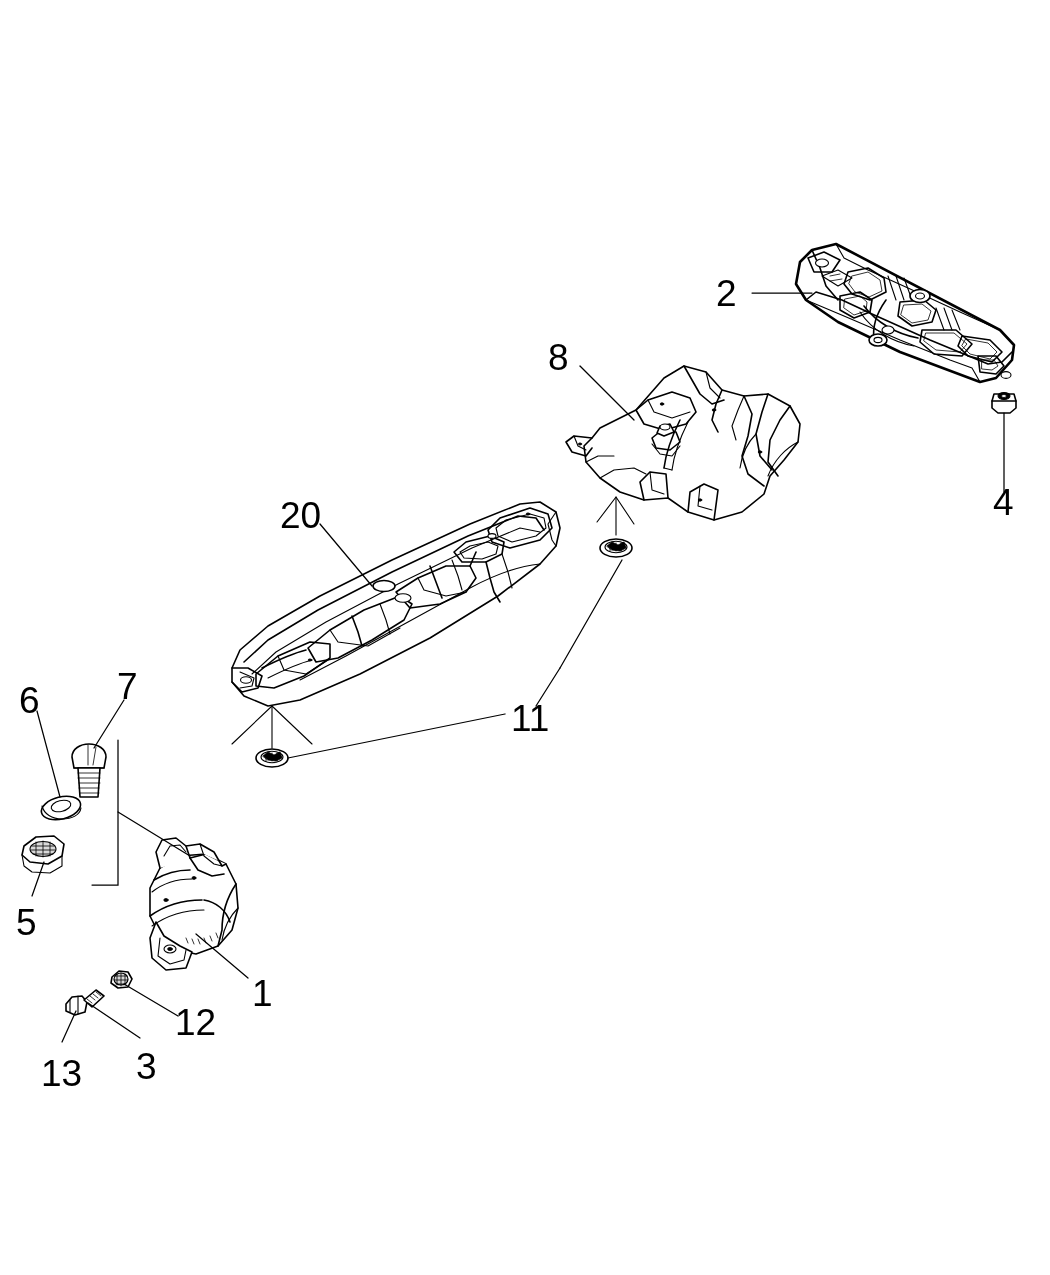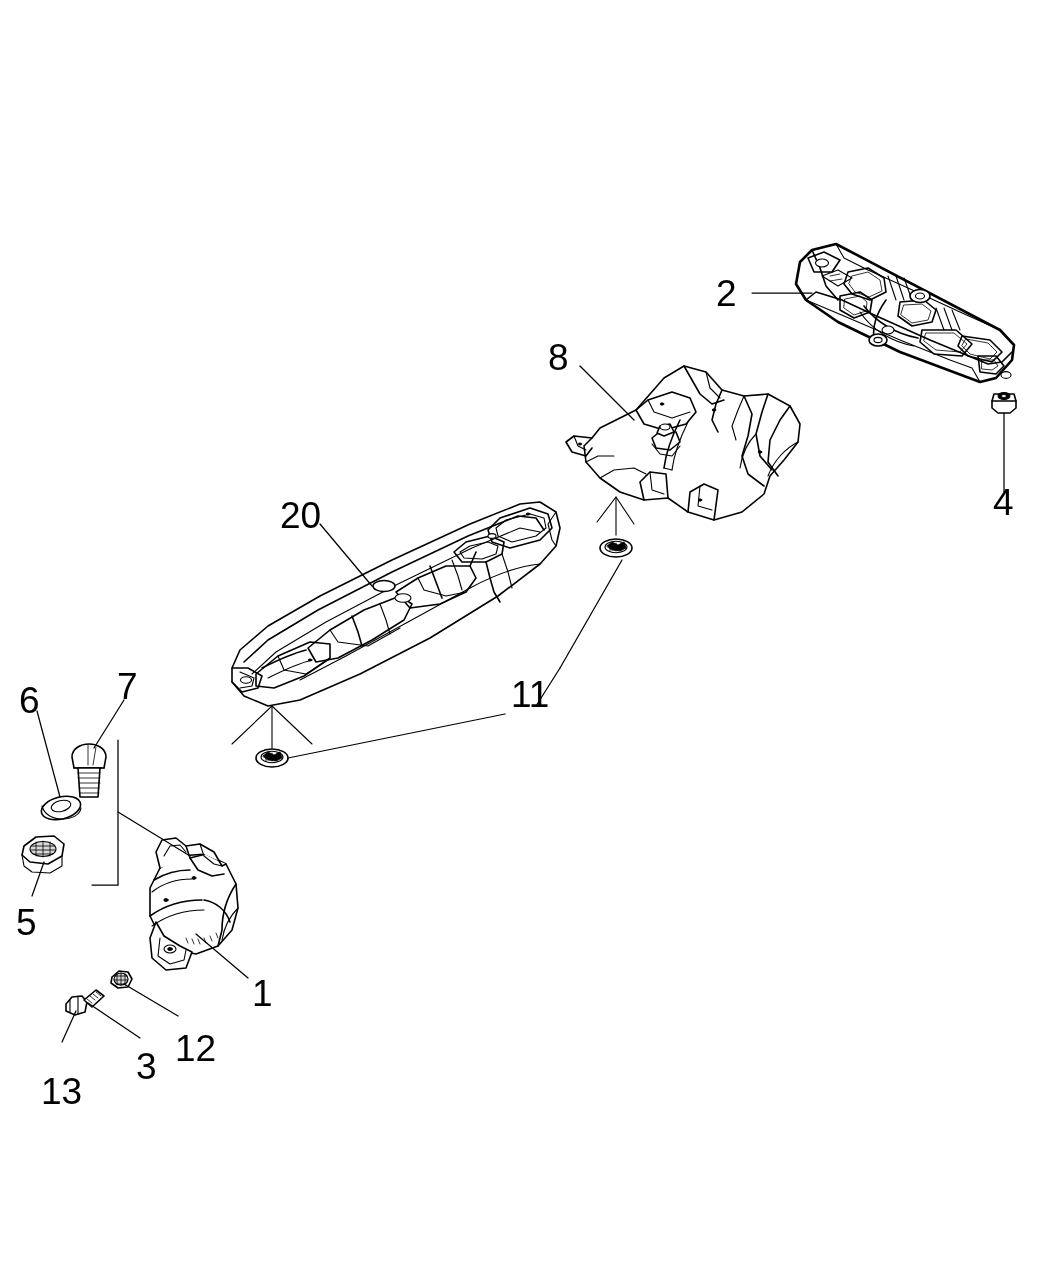--- a/index.html
+++ b/index.html
@@ -328,22 +328,22 @@
       <path class="leader" d="M118,740 L118,885 L92,885"></path>
       <path class="leader" d="M118,812 L190,856"></path>
     </g>
 
   </svg>
 
   <div class="callout" style="left:716px; top:275px;">2</div>
   <div class="callout" style="left:548px; top:339px;">8</div>
   <div class="callout" style="left:993px; top:484px;">4</div>
   <div class="callout" style="left:280px; top:497px;">20</div>
-  <div class="callout" style="left:511px; top:676px;">11</div>
+  <div class="callout" style="left:511px; top:700px;">11</div>
   <div class="callout" style="left:19px;  top:682px;">6</div>
   <div class="callout" style="left:117px; top:668px;">7</div>
   <div class="callout" style="left:16px;  top:904px;">5</div>
   <div class="callout" style="left:252px; top:975px;">1</div>
-  <div class="callout" style="left:175px; top:1030px;">12</div>
+  <div class="callout" style="left:175px; top:1004px;">12</div>
   <div class="callout" style="left:136px; top:1048px;">3</div>
-  <div class="callout" style="left:41px;  top:1055px;margin-top:18px;">13</div>
+  <div class="callout" style="left:41px;  top:1055px;">13</div>
 
 </div>
 
 </body></html>

